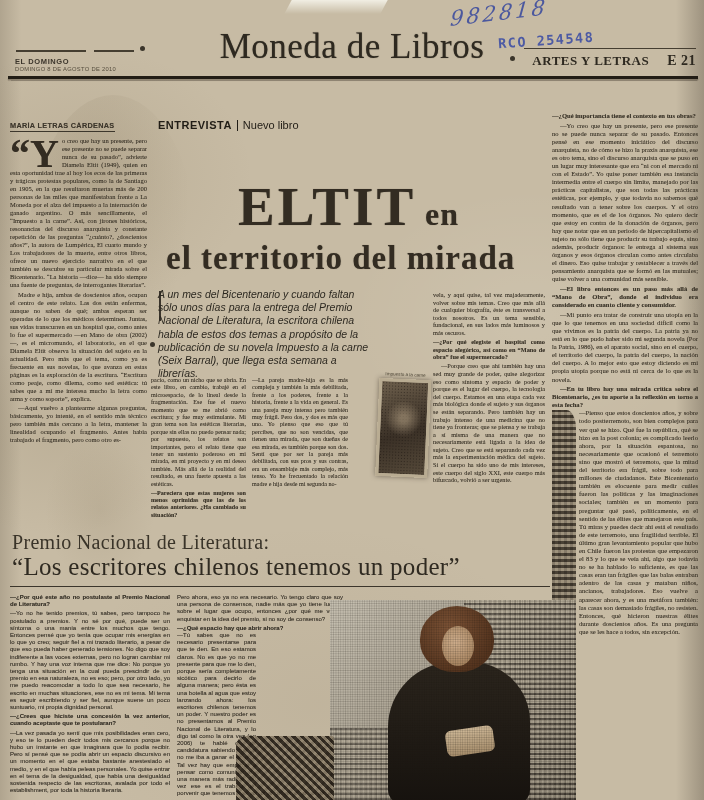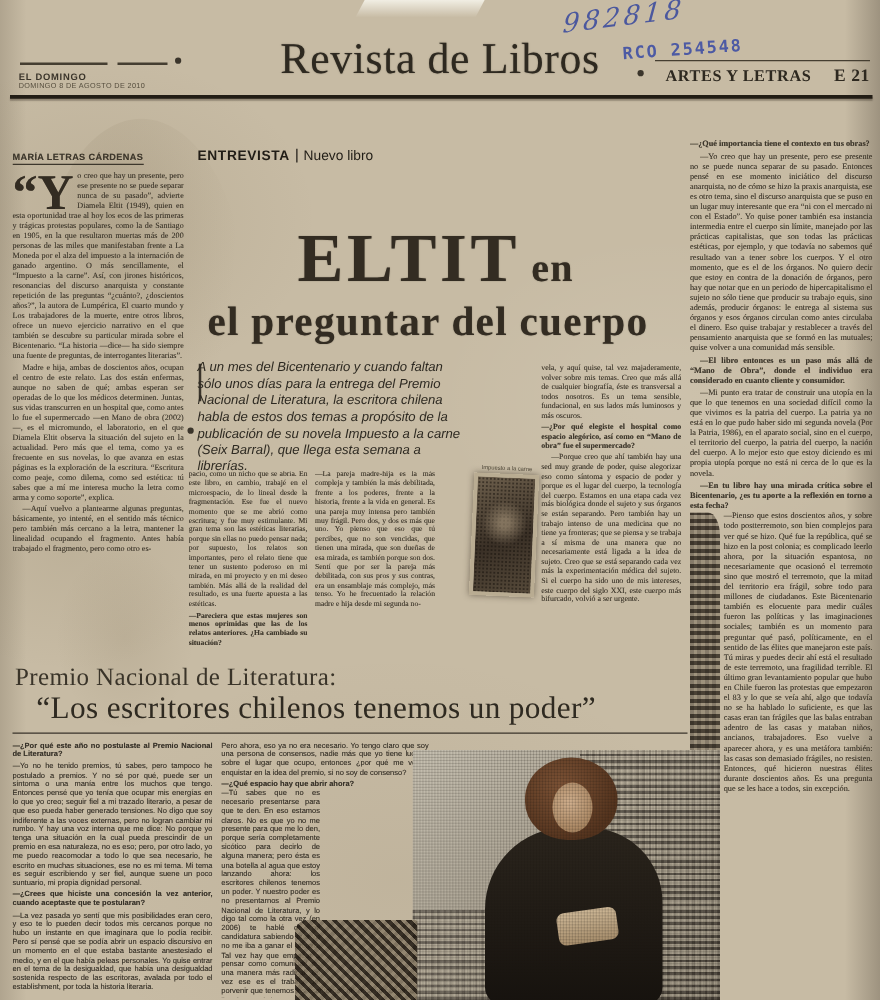--- a/index.html
+++ b/index.html
@@ -76,21 +76,21 @@
                 color:#4c4536;margin-bottom:2px;}
   .book-cover{width:46px;height:92px;margin:0 auto;border:3px solid #b9ac92;
       background:
         radial-gradient(circle at 50% 40%, rgba(190,170,140,.5) 0 6%, transparent 30%),
         radial-gradient(rgba(20,15,10,.5) .7px, transparent 1px),
         linear-gradient(160deg,#6d5f4c,#3a3026 55%,#564a3a);
       background-size:100% 100%, 3px 3px, 100% 100%;
       box-shadow:0 0 5px rgba(40,30,20,.5);}
   
   .sub1{left:12px;top:531px;font-size:20px;color:#3a3429;letter-spacing:.3px;}
-  .sub2{left:12px;top:553px;font-size:25px;color:#2f2a21;letter-spacing:.3px;margin-left:17px;}
+  .sub2{left:12px;top:553px;font-size:25px;color:#2f2a21;letter-spacing:.3px;}
   .sub-rule{left:10px;top:586px;width:540px;height:1.2px;background:#3b352b;}
   .bcol{position:absolute;font-family:"Liberation Sans",sans-serif;font-size:6px;
         line-height:7.2px;text-align:justify;overflow:hidden;color:#38332a;
         text-shadow:0 0 .4px rgba(60,52,40,.5);}
   .bcol p{margin:0;}
   .bcol p + p{margin-top:2px;}
   .bcolA{left:10px;top:594px;width:160px;height:204px;}
   .bcolB{left:177px;top:594px;width:166px;height:204px;}
   .chair-spacer{float:right;width:84px;height:86px;margin:68px 0 0 3px;}
   
@@ -137,37 +137,37 @@
   <div class="abs crease"></div>
   <div class="abs stain1"></div>
   <div class="abs stain2"></div>
 
   <div class="abs hand">982818</div>
   <div class="abs stamp">RCO 254548</div>
 
   <div class="abs rule" style="left:16px;top:50px;width:70px;"></div>
   <div class="abs rule" style="left:94px;top:50px;width:40px;"></div>
   <div class="abs dot" style="left:140px;top:46px;"></div>
-  <div class="abs mast-title">Revista de Libros</div>
+  <div class="abs mast-title">Moneda de Libros</div>
   <div class="abs dot" style="left:510px;top:56px;"></div>
   <div class="abs paper-name">EL DOMINGO</div>
   <div class="abs paper-date">DOMINGO 8 DE AGOSTO DE 2010</div>
   <div class="abs rule" style="left:524px;top:48px;width:172px;height:1px;"></div>
   <div class="abs section-block">
     <span>ARTES Y LETRAS</span><span class="pg">E 21</span>
   </div>
   <div class="abs thick-rule"></div>
 
   <div class="abs kicker">
     <b>ENTREVISTA</b><span class="bar"></span><span>Nuevo libro</span>
   </div>
   <div class="abs hl hl2">
     <span>ELTIT</span><span class="sfx"> en</span>
   </div>
-  <div class="abs hl hl3">el preguntar del cuerpo</div>
+  <div class="abs hl hl3">el territorio del mirada</div>
 
   <div class="abs deck-bar"></div>
   <div class="abs dot deck-dot"></div>
   <div class="abs deck">A un mes del Bicentenario y cuando faltan sólo unos días para la entrega del Premio Nacional de Literatura, la escritora chilena habla de estos dos temas a propósito de la publicación de su novela Impuesto a la carne (Seix Barral), que llega esta semana a librerías.</div>
 
   <div class="col col1">
     <span class="byline">MARÍA LETRAS CÁRDENAS</span>
     <p class="ni"><span class="dropcap">“Y</span><span>o creo que hay un presente, pero ese presente no se puede separar nunca de su pasado”, advierte Diamela Eltit (1949), quien en esta oportunidad trae al hoy los ecos de las primeras y trágicas protestas populares, como la de Santiago en 1905, en la que resultaron muertas más de 200 personas de las miles que manifestaban frente a La Moneda por el alza del impuesto a la internación de ganado argentino. O más sencillamente, el “Impuesto a la carne”. Así, con jirones históricos, resonancias del discurso anarquista y constante repetición de las preguntas “¿cuánto?, ¿doscientos años?”, la autora de Lumpérica, El cuarto mundo y Los trabajadores de la muerte, entre otros libros, ofrece un nuevo ejercicio narrativo en el que también se descubre su particular mirada sobre el Bicentenario. “La historia —dice— ha sido siempre una fuente de preguntas, de interrogantes literarias”.</span></p>
     <p>Madre e hija, ambas de doscientos años, ocupan el centro de este relato. Las dos están enfermas, aunque no saben de qué; ambas esperan ser operadas de lo que los médicos determinen. Juntas, sus vidas transcurren en un hospital que, como antes lo fue el supermercado —en Mano de obra (2002)—, es el micromundo, el laboratorio, en el que Diamela Eltit observa la situación del sujeto en la actualidad. Pero más que el tema, como ya es frecuente en sus novelas, lo que avanza en estas páginas es la exploración de la escritura. “Escritura como peaje, como dilema, como sed estética: tú sabes que a mí me interesa mucho la letra como arma y como soporte”, explica.</p>
     <p>—Aquí vuelvo a plantearme algunas preguntas, básicamente, yo intenté, en el sentido más técnico pero también más cercano a la letra, mantener la linealidad ocupando el fragmento. Antes había trabajado el fragmento, pero como otro es-</p>

